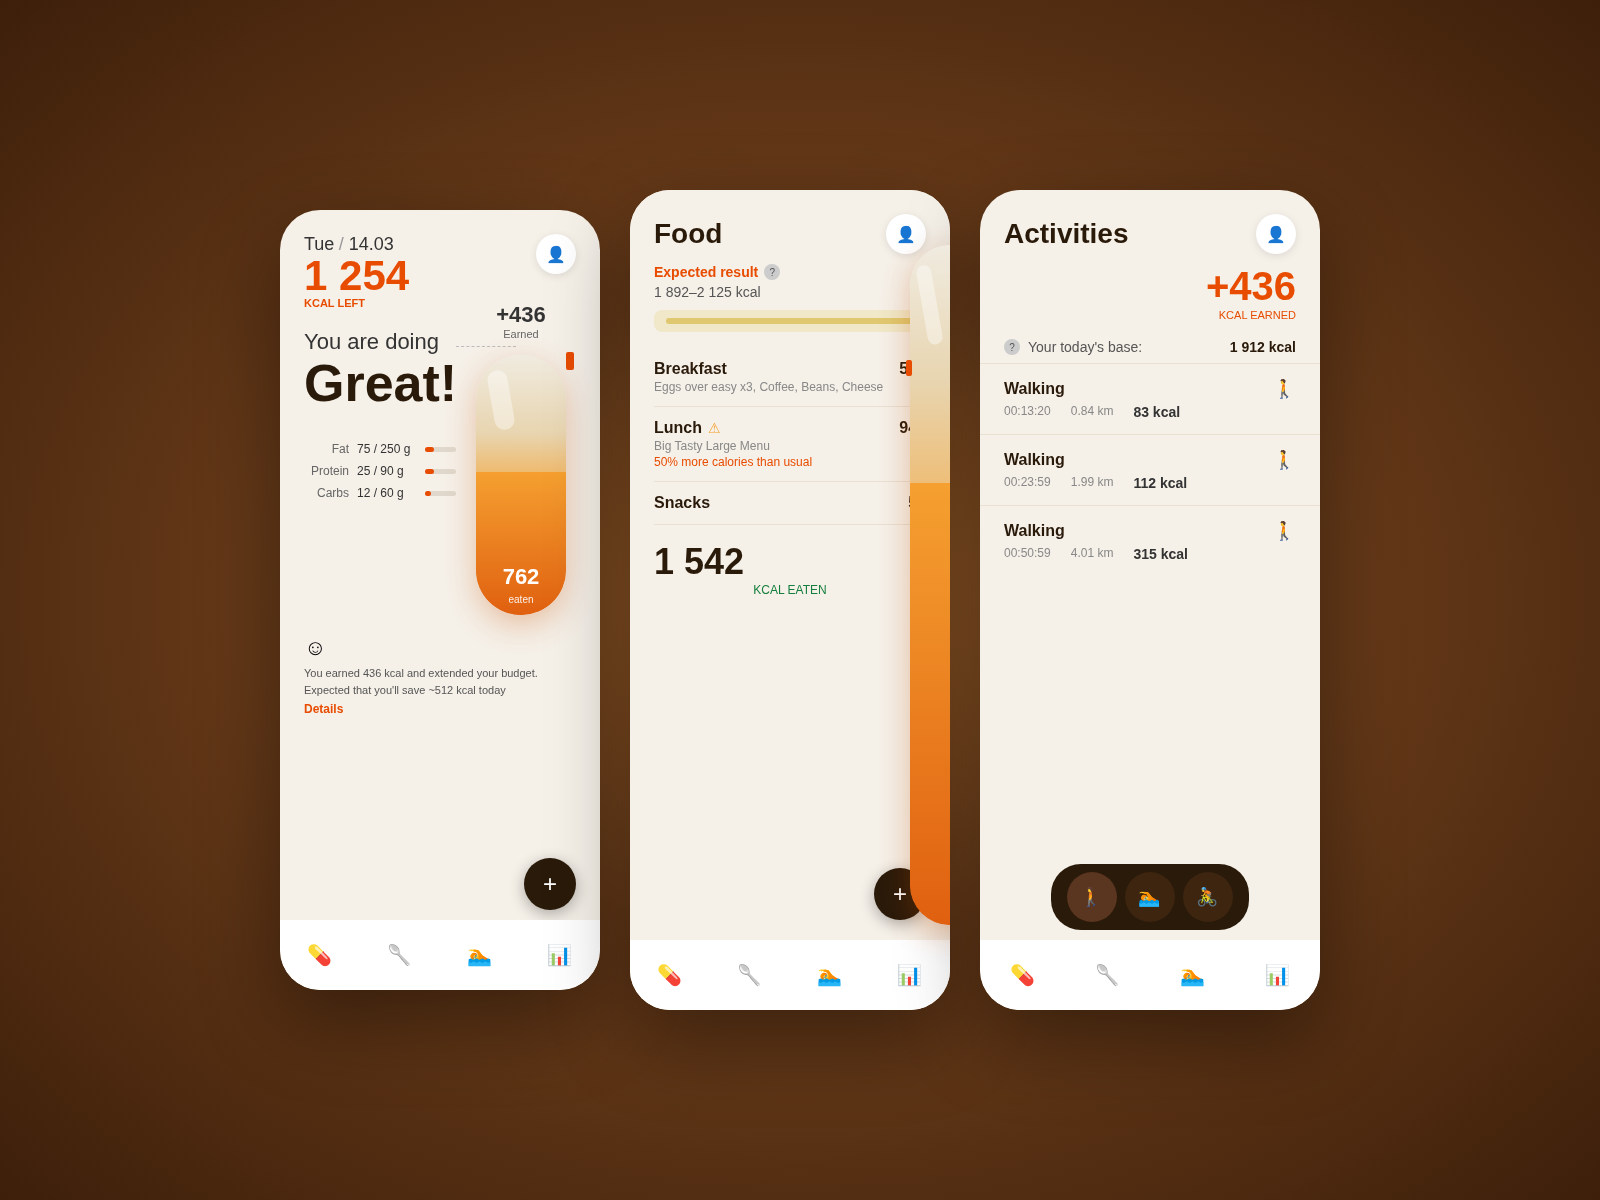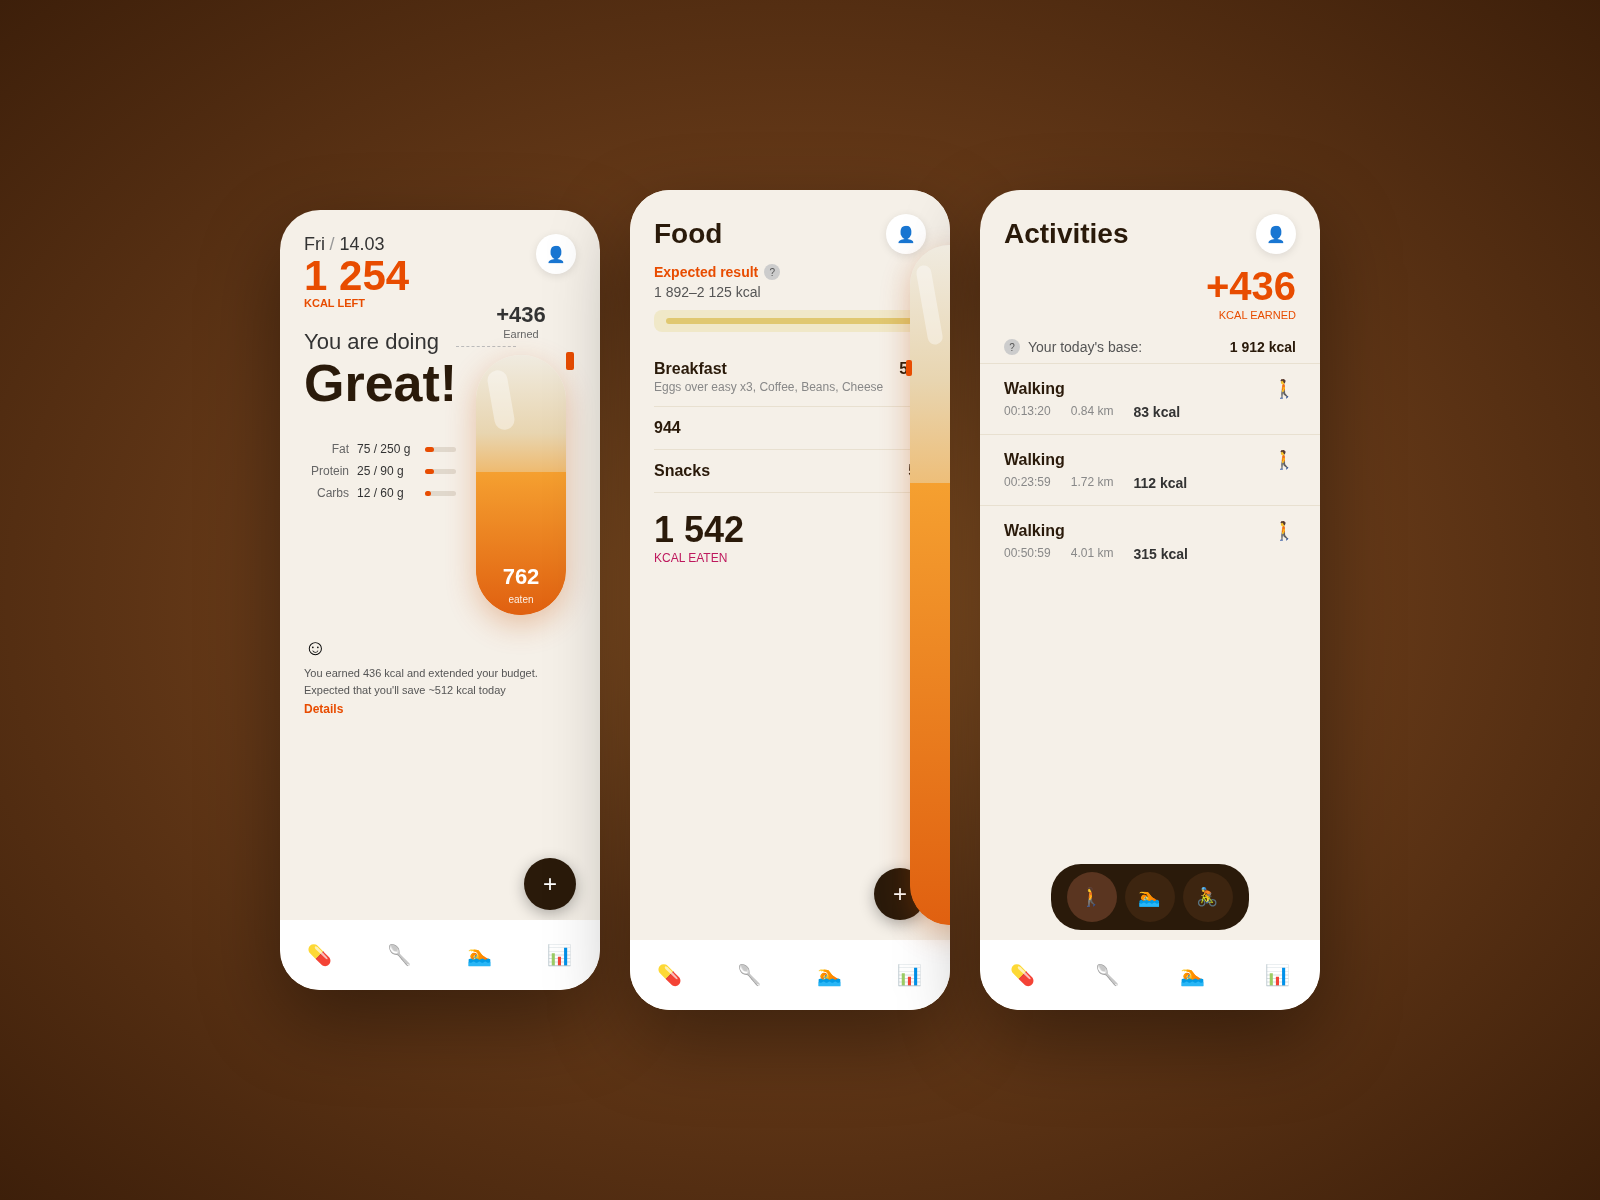--- a/index.html
+++ b/index.html
@@ -181,21 +181,21 @@
       border-bottom: 1px solid #e8e0d0;
     }
     .meal-name { font-size: 16px; font-weight: 700; color: #2a1a0a; }
     .meal-details { font-size: 12px; color: #888; margin-top: 2px; }
     .meal-warning { font-size: 12px; color: #e84c00; margin-top: 2px; }
     .meal-kcal { font-size: 16px; font-weight: 700; color: #2a1a0a; }
     .meal-left { flex: 1; }
 
     .food-total { margin-top: 16px; }
     .total-kcal { font-size: 36px; font-weight: 700; color: #2a1a0a; }
-    .total-label { font-size: 12px; color: #be185d; text-transform: uppercase; }
+    .total-label { font-size: 12px; color: #15803d; text-transform: uppercase; text-align: center; }
     .food-capsule {
       width: 80px;
       height: 680px;
       border-radius: 40px;
       background: linear-gradient(180deg, #f0ebe0 0%, #e8d5b0 20%, #f5a030 55%, #e06010 100%);
       position: relative;
       overflow: hidden;
       box-shadow: 0 10px 30px rgba(200,80,0,0.3);
     }
     .food-capsule-fill {
@@ -276,21 +276,21 @@
   </style>
 </head>
 <body>
 
 <div class="screens-container">
 
   <div class="phone phone-main">
     <div class="main-header">
       <div>
         <div>
-          <span class="date-text">Fri</span>
+          <span class="date-text">Tue</span>
           <span class="date-text date-slash"> / </span>
           <span class="date-text">14.03</span>
         </div>
         <div class="kcal-left">1 254</div>
         <div class="kcal-label">KCAL left</div>
       </div>
       <div class="avatar-btn">
         <span>👤</span>
       </div>
     </div>
@@ -390,20 +390,28 @@
 
           <div class="meal-row">
             <div class="meal-left">
               <div class="meal-name">Breakfast</div>
               <div class="meal-details">Eggs over easy x3, Coffee, Beans, Cheese</div>
             </div>
             <div class="meal-kcal">548</div>
           </div>
 
           <div class="meal-row">
+            <div class="meal-left">
+              <div style="display:flex;align-items:center;gap:6px;">
+                <div class="meal-name">Lunch</div>
+                <span class="warn-icon">⚠</span>
+              </div>
+              <div class="meal-details">Big Tasty Large Menu</div>
+              <div class="meal-warning">50% more calories than usual</div>
+            </div>
             <div class="meal-kcal">944</div>
           </div>
 
           <div class="meal-row">
             <div class="meal-left">
               <div class="meal-name">Snacks</div>
             </div>
             <div class="meal-kcal">50</div>
           </div>
         </div>
@@ -467,21 +475,21 @@
       </div>
     </div>
 
     <div class="activity-item">
       <div class="act-item-header">
         <span class="act-name">Walking</span>
         <span class="act-icon">🚶</span>
       </div>
       <div class="act-details">
         <span class="act-detail">00:23:59</span>
-        <span class="act-detail">1.72 km</span>
+        <span class="act-detail">1.99 km</span>
         <span class="act-kcal">112 kcal</span>
       </div>
     </div>
 
     <div class="activity-item">
       <div class="act-item-header">
         <span class="act-name">Walking</span>
         <span class="act-icon">🚶</span>
       </div>
       <div class="act-details">

